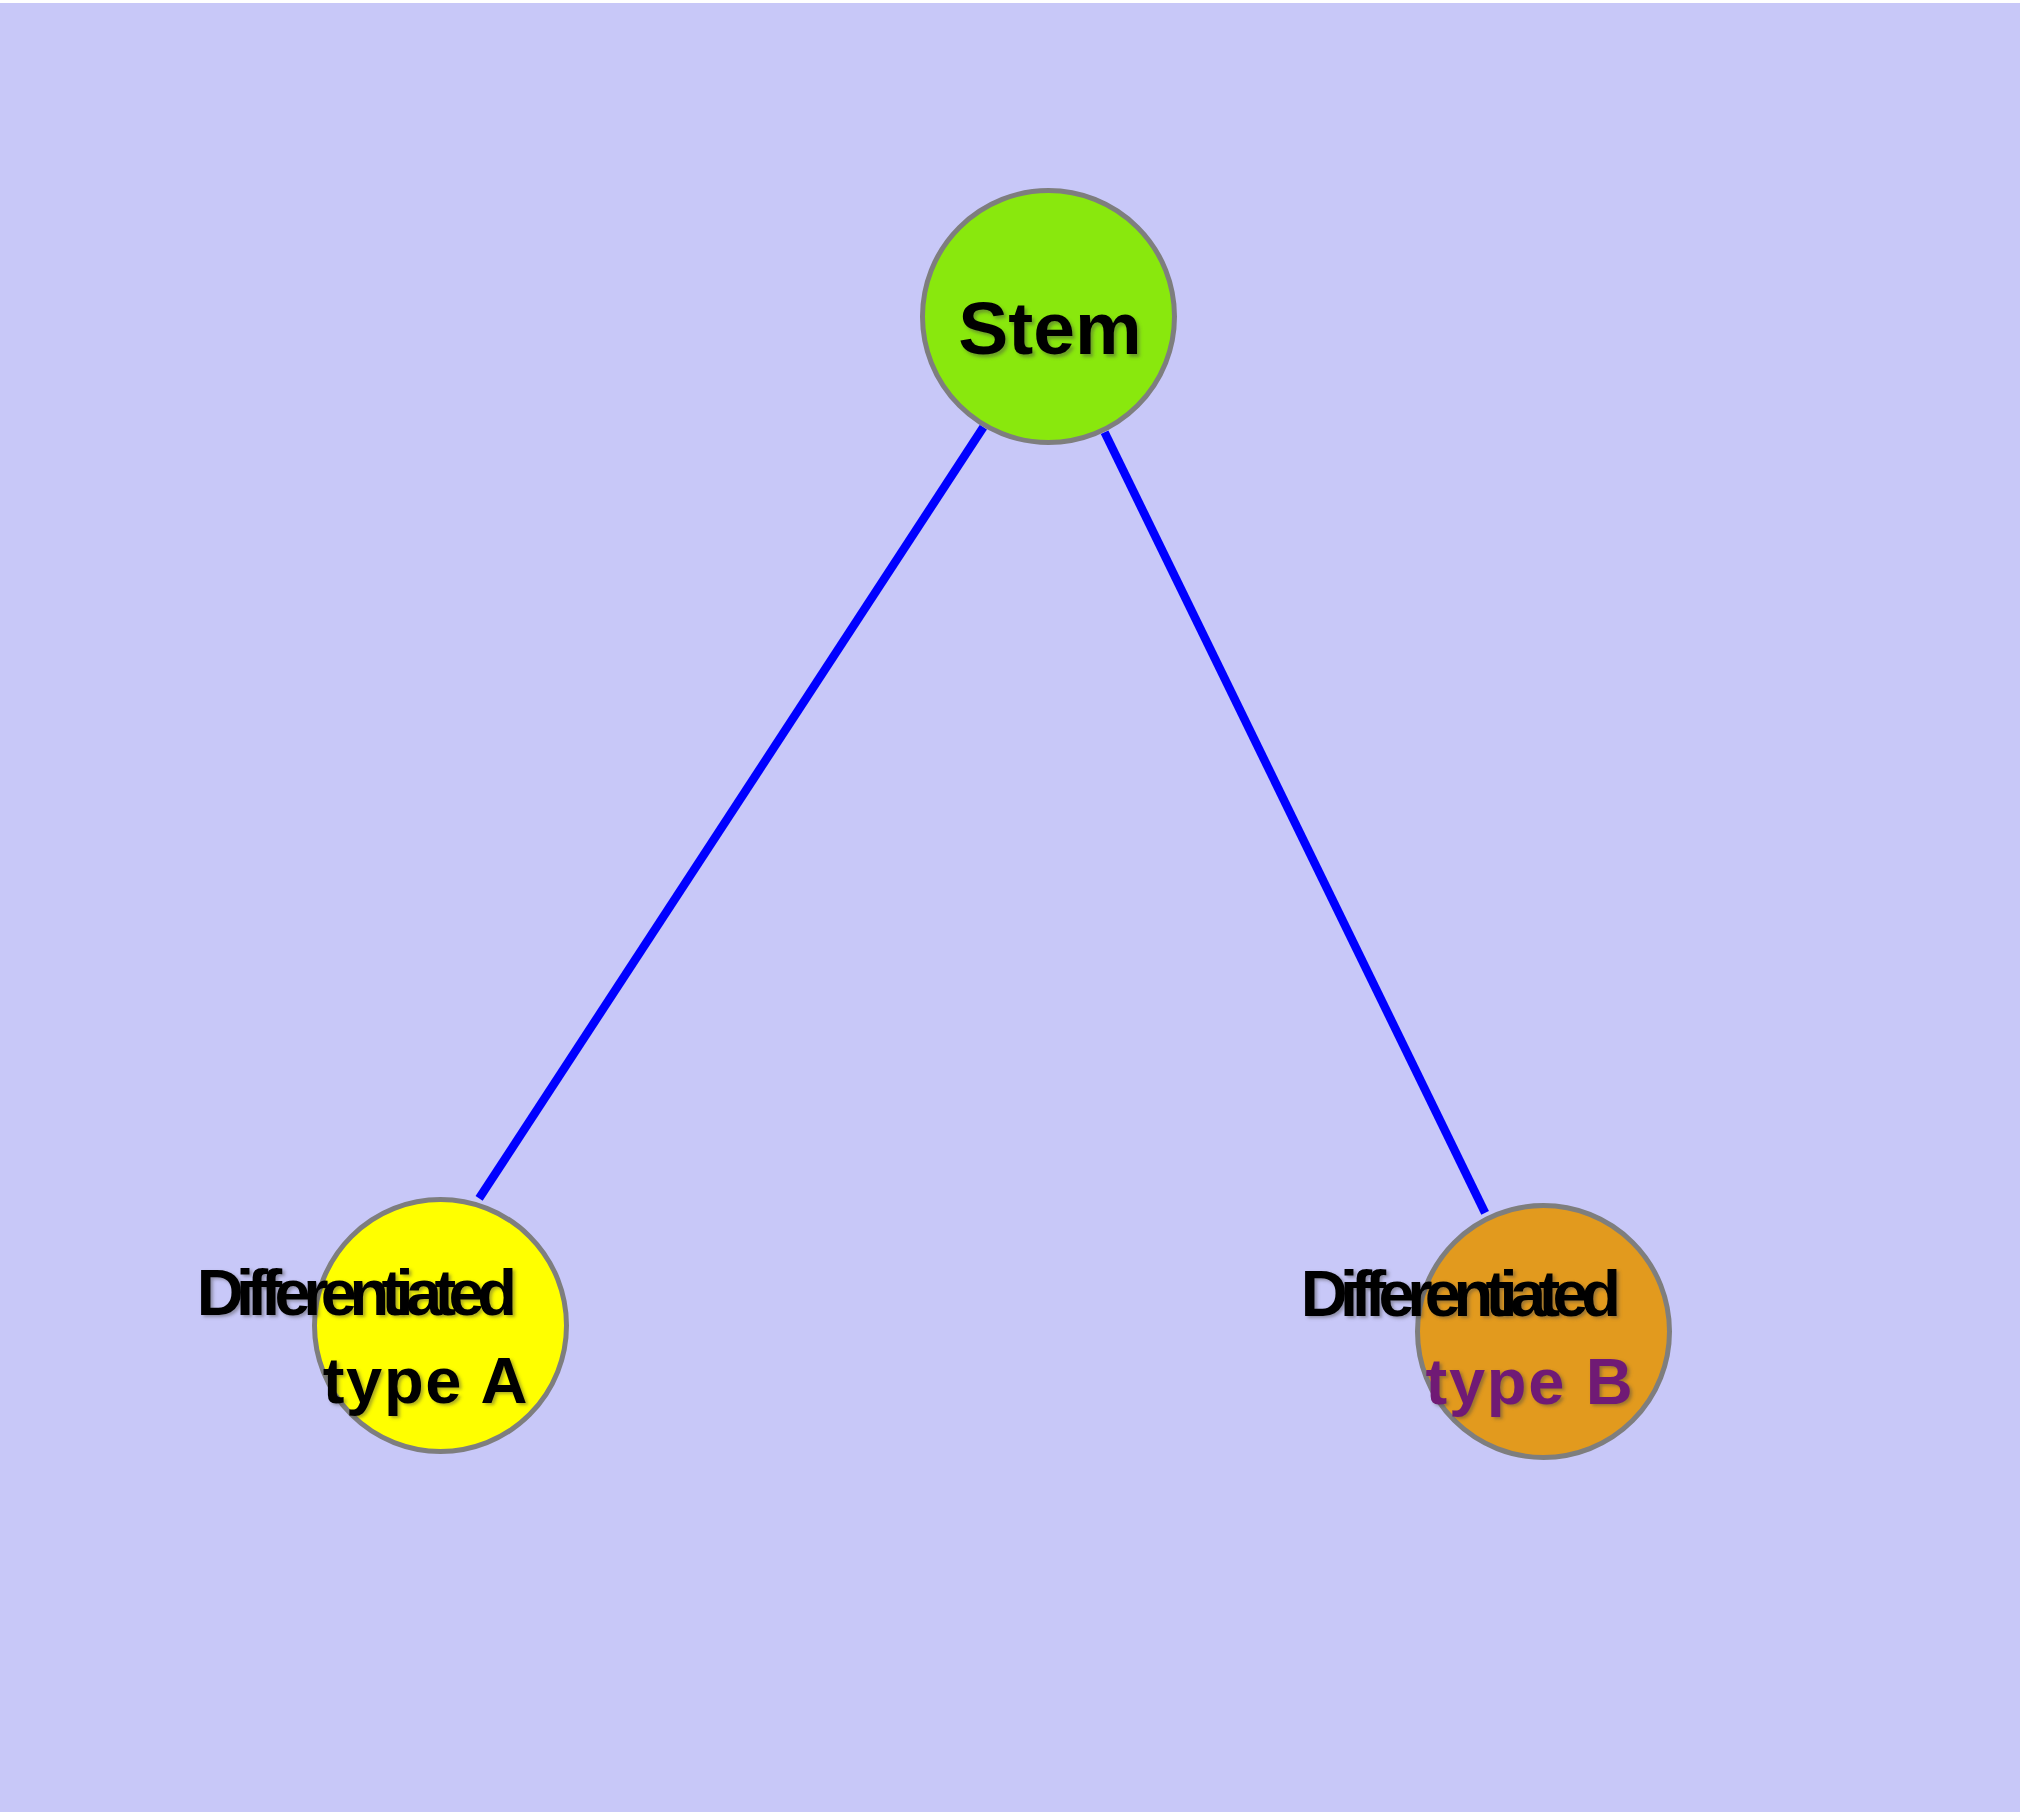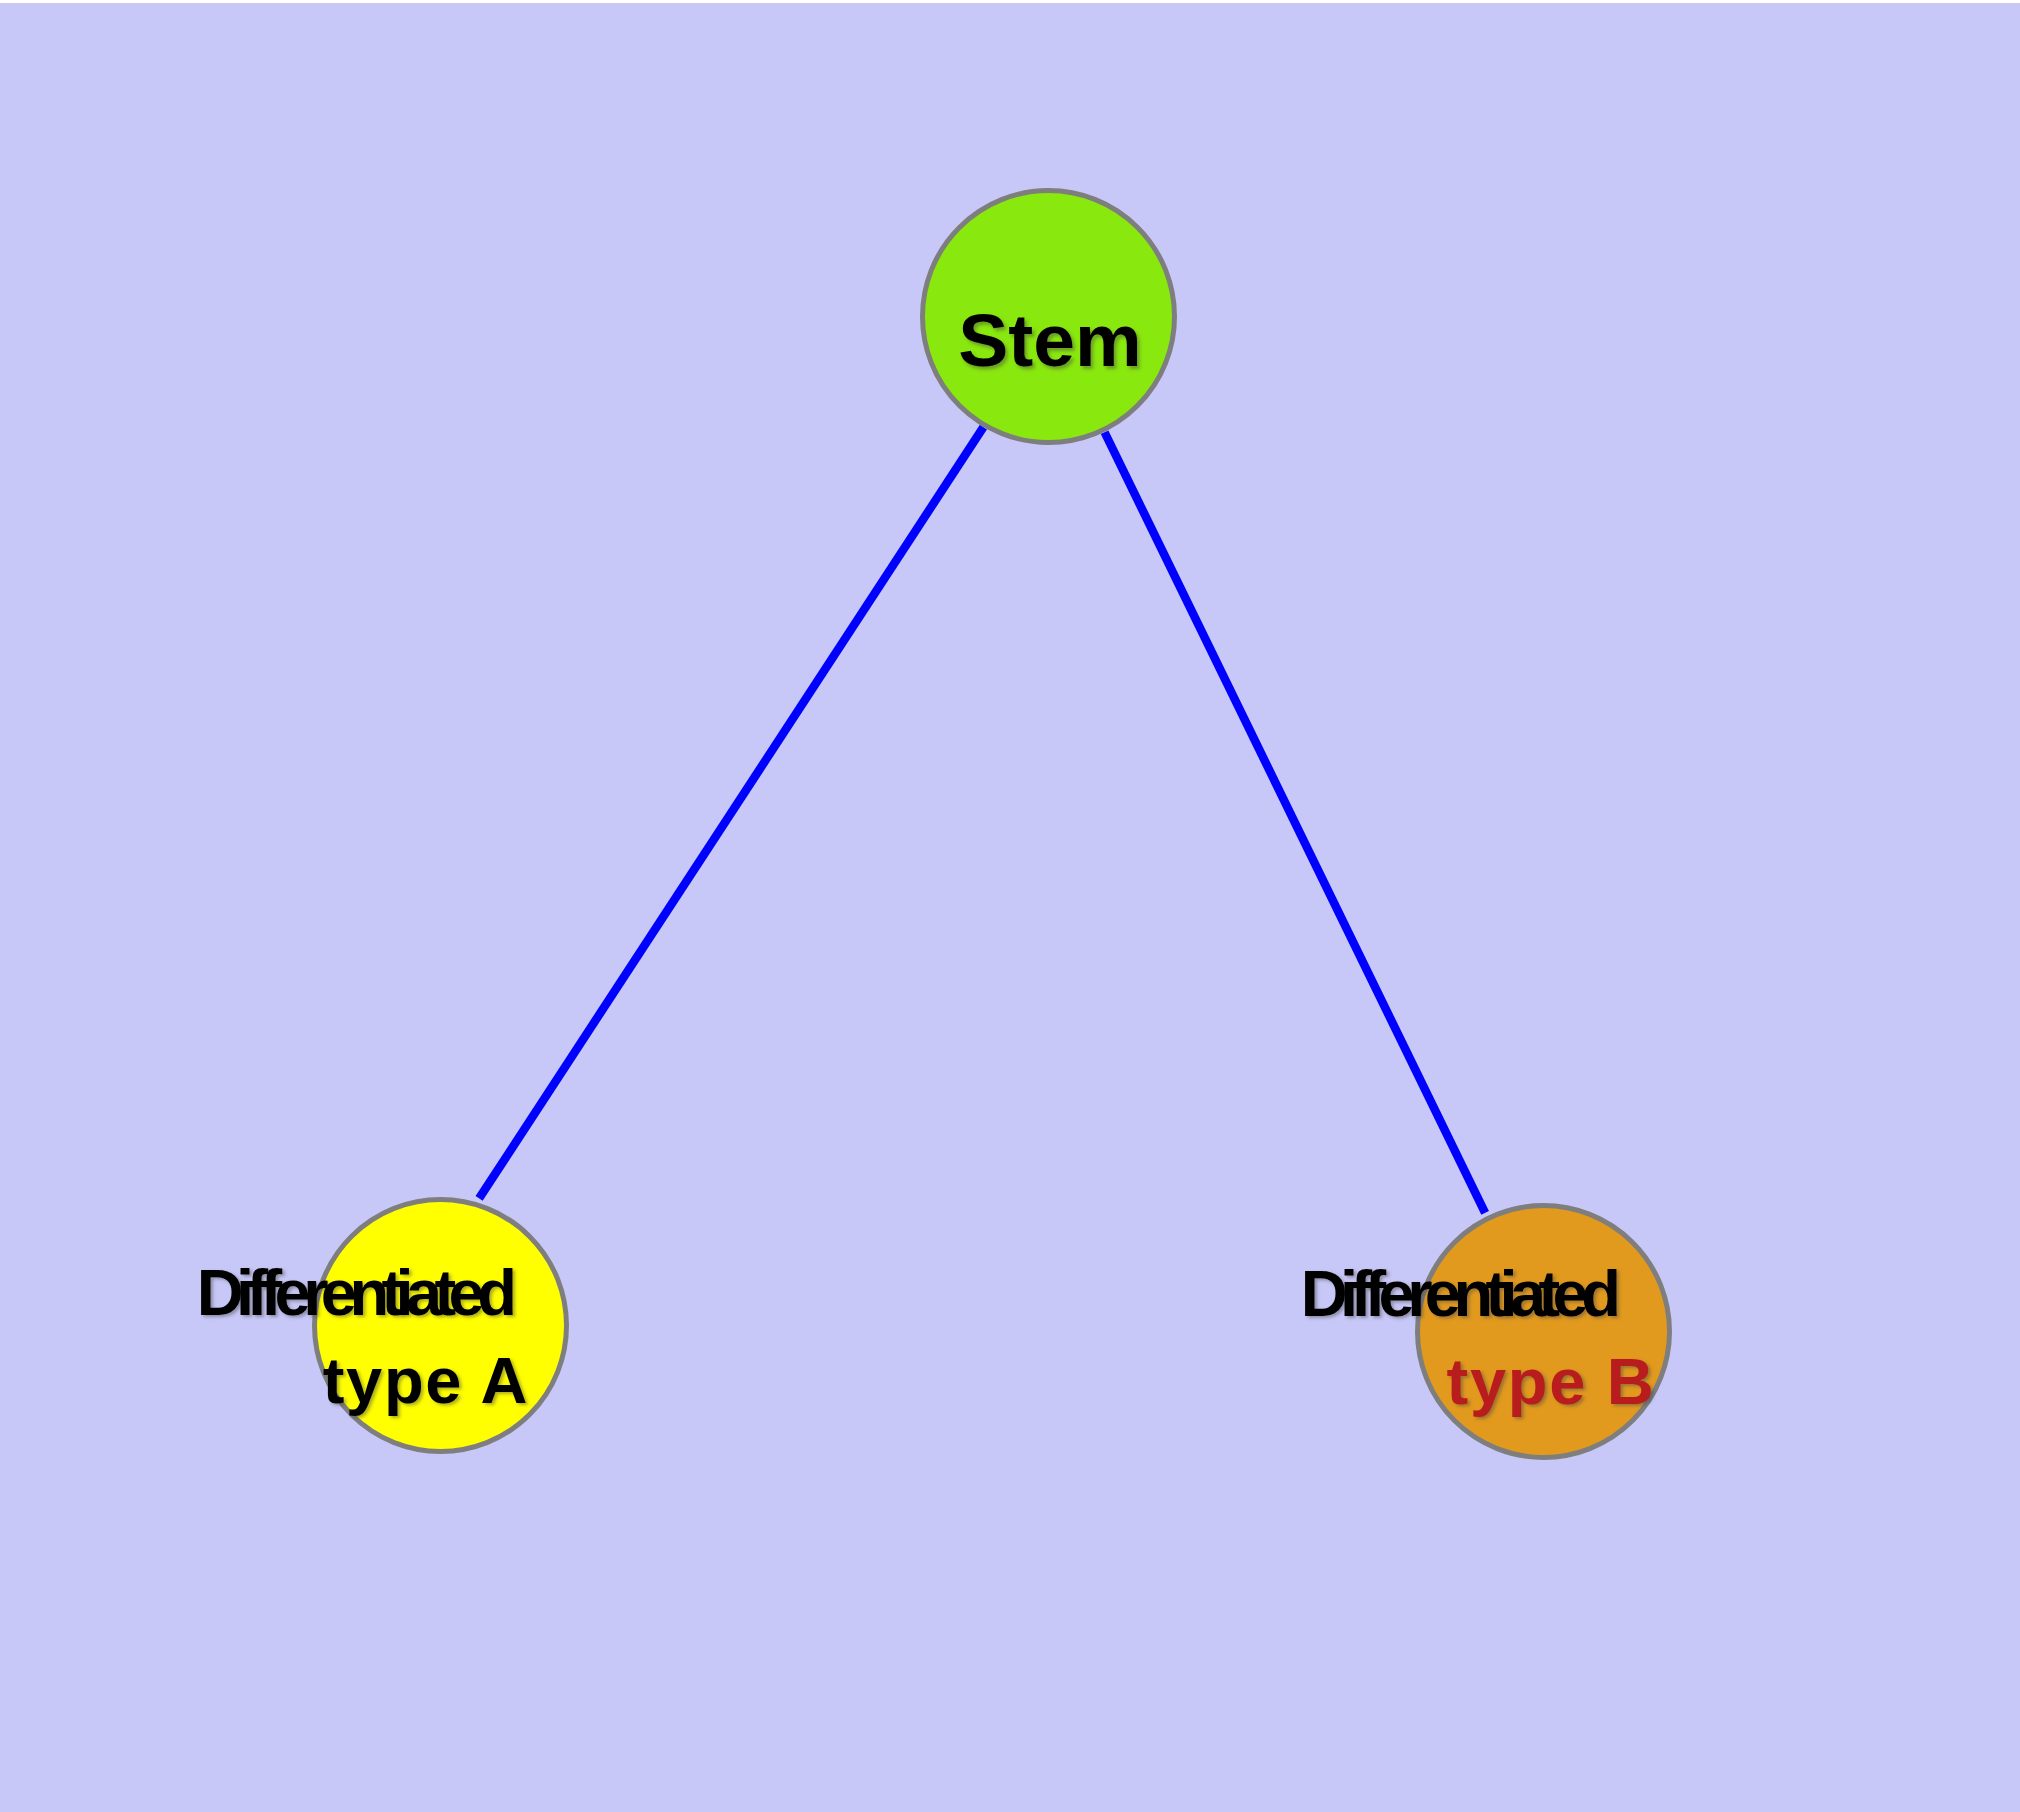--- a/index.html
+++ b/index.html
@@ -38,21 +38,21 @@
   #node-type-b { left: 1415px; top: 1203px; }
   .node-label-line {
     position: absolute;
     transform: translate(-50%, -50%);
     white-space: nowrap;
     font-weight: bold;
     font-size: 65px;
     color: #000000;
     text-shadow: 2.5px 2.5px 3.4px rgba(70,70,70,0.45);
   }
-  #stem-label { left: 1050px; top: 340px; font-size: 75px; letter-spacing: 0; }
+  #stem-label { left: 1050px; top: 328px; font-size: 75px; letter-spacing: 0; }
   #a-label-line1 { left: 353px;  top: 1292px; letter-spacing: -7.6px; }
   #a-label-line2 { left: 426px;  top: 1380px; letter-spacing: 1.7px; text-align: right;  }
   #b-label-line1 { left: 1457px; top: 1293px; letter-spacing: -7.6px; }
   #b-label-line2 { left: 1530px; top: 1381px; letter-spacing: 1.7px;  }
 </style>
 </head>
 <body>
 
 <div id="canvas" style="background-color: rgb(200, 200, 248);">
 
@@ -68,16 +68,16 @@
   <div id="node-type-a" class="node" style="background-color: rgb(255, 255, 0); border-color: rgb(126, 126, 126);"></div>
 
   <div id="node-type-b" class="node" style="background-color: rgb(226, 154, 30); border-color: rgb(126, 126, 126);"></div>
 
   <span id="stem-label" class="node-label-line" style="color: rgb(0, 0, 0);">Stem</span>
 
   <span id="a-label-line1" class="node-label-line" style="color: rgb(0, 0, 0);">Differentiated</span>
   <span id="a-label-line2" class="node-label-line" style="color: rgb(0, 0, 0);">type A</span>
 
   <span id="b-label-line1" class="node-label-line" style="color: rgb(0, 0, 0);">Differentiated</span>
-  <span id="b-label-line2" class="node-label-line" style="color: #b91c1c; margin-left: 21px;">type B</span>
+  <span id="b-label-line2" class="node-label-line" style="color: #701a75;">type B</span>
 
 </div>
 
 
 </body></html>

